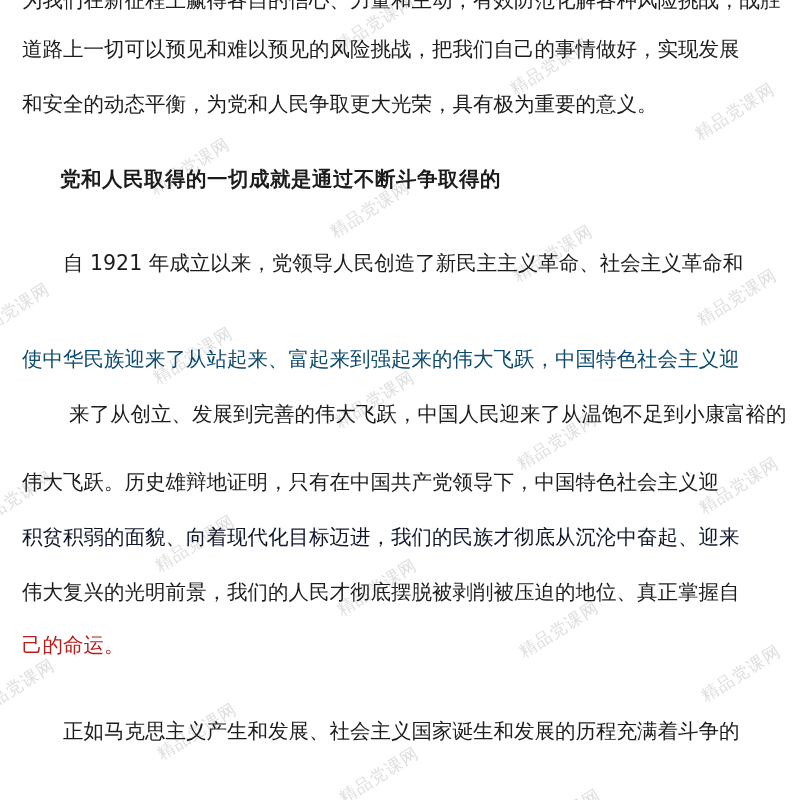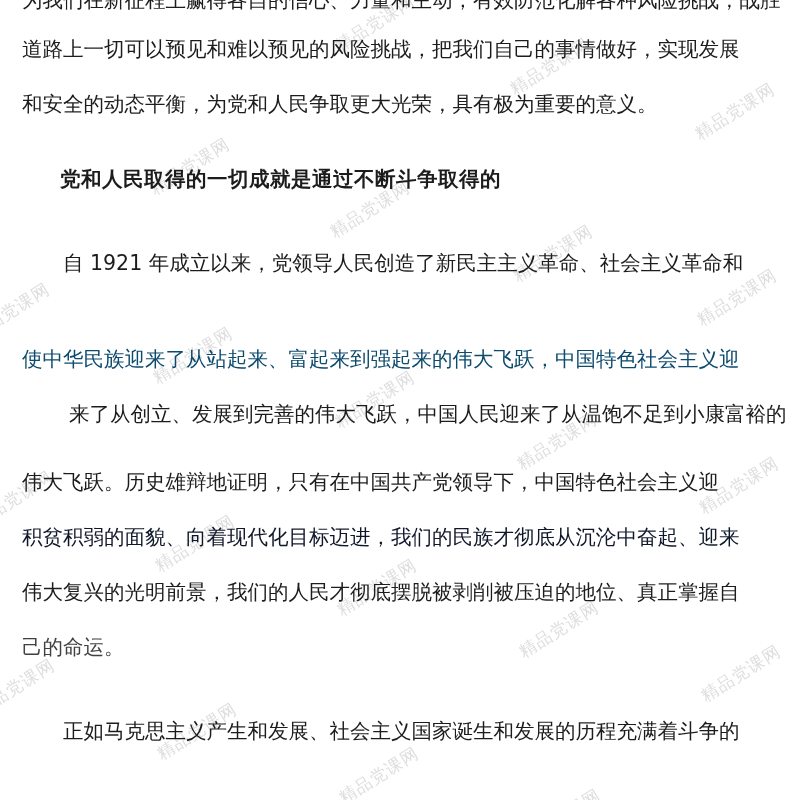--- a/index.html
+++ b/index.html
@@ -101,18 +101,18 @@
       <div class="line clip-top" style="top: -10px; color: rgb(28, 28, 28);">为我们在新征程上赢得各自的信心、力量和主动，有效防范化解各种风险挑战，战胜前进</div>
       <div class="line" style="top: 94px; color: rgb(28, 28, 28);">和安全的动态平衡，为党和人民争取更大光荣，具有极为重要的意义。</div>
       <div class="line" style="top: 39px; color: rgb(28, 28, 28);">道路上一切可以预见和难以预见的风险挑战，把我们自己的事情做好，实现发展</div>
       <div class="line heading" style="top: 169px; color: rgb(28, 28, 28);">党和人民取得的一切成就是通过不断斗争取得的</div>
       <div class="line indent" style="top: 253px; color: rgb(28, 28, 28);">自 1921 年成立以来，党领导人民创造了新民主主义革命、社会主义革命和</div>
       <div class="line" style="top: 349px; color: #0c4a6e;">使中华民族迎来了从站起来、富起来到强起来的伟大飞跃，中国特色社会主义迎</div>
       <div class="line" style="top: 404px; color: rgb(28, 28, 28); margin-left: 47px;">来了从创立、发展到完善的伟大飞跃，中国人民迎来了从温饱不足到小康富裕的</div>
       <div class="line" style="top: 472px; color: rgb(28, 28, 28);">伟大飞跃。历史雄辩地证明，只有在中国共产党领导下，中国特色社会主义迎</div>
       <div class="line" style="top: 527px; color: #0f172a;">积贫积弱的面貌、向着现代化目标迈进，我们的民族才彻底从沉沦中奋起、迎来</div>
       <div class="line" style="top: 582px; color: rgb(28, 28, 28);">伟大复兴的光明前景，我们的人民才彻底摆脱被剥削被压迫的地位、真正掌握自</div>
-      <div class="line" style="top: 637px; color: #404040;">己的命运。</div>
+      <div class="line" style="top: 637px; color: #b91c1c; font-family: Liberation Mono, monospace;">己的命运。</div>
       <div class="line indent" style="top: 721px; color: rgb(28, 28, 28);">正如马克思主义产生和发展、社会主义国家诞生和发展的历程充满着斗争的</div>
       <div class="line" style="top: 804px; color: rgb(28, 28, 28);">艰辛一样，党和人民取得的一切成就，也不是从天上掉下来的，不是别人恩赐的，</div>
     </div>
 
 </div>
 
 </body></html>

